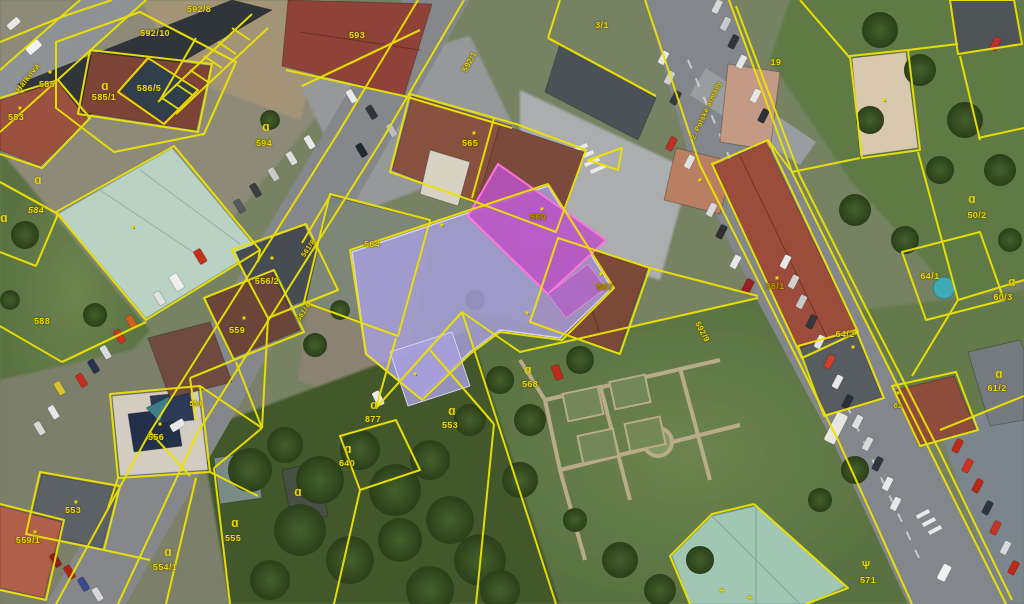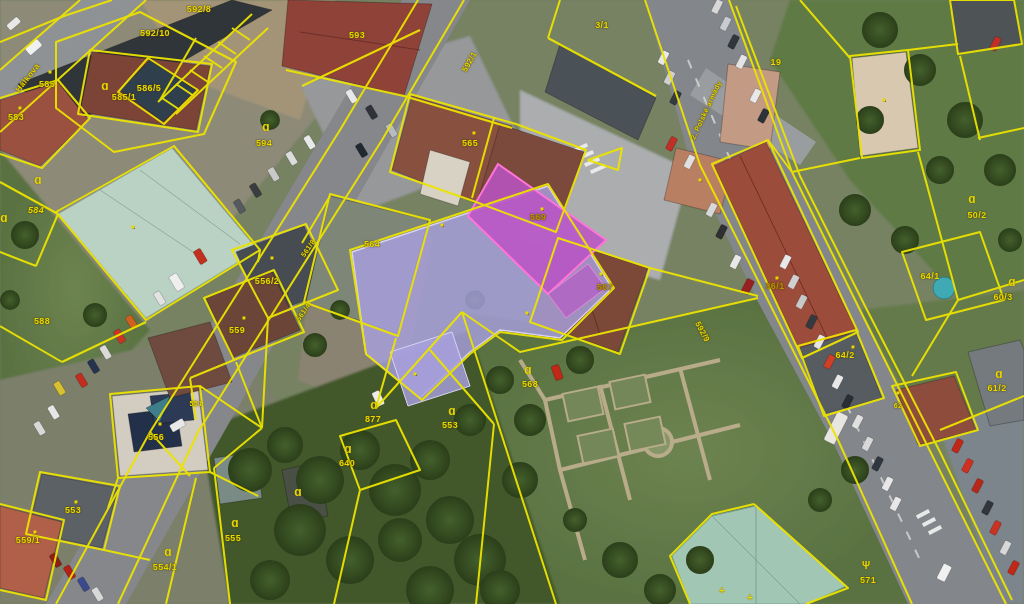--- a/index.html
+++ b/index.html
@@ -323,21 +323,21 @@
   </g>
 </svg>
 
 <div id="labels-layer">
       <div class="lbl" style="left: 28px; top: 78px; font-size: 8px; transform: translate(-50%, -50%) rotate(-52deg);">Hálkova</div>
       <div class="lbl" style="left: 706px; top: 110px; font-size: 7px; transform: translate(-50%, -50%) rotate(-65deg);">2. Polské armády</div>
       <div class="lbl" style="left: 470px; top: 62px; font-size: 8px; transform: translate(-50%, -50%) rotate(-60deg);">592/1</div>
       <div class="lbl" style="left: 702px; top: 332px; font-size: 8px; transform: translate(-50%, -50%) rotate(62deg);">592/9</div>
       <div class="lbl" style="left: 16px; top: 117px;">583</div>
       <div class="lbl" style="left: 47px; top: 84px;">585</div>
-      <div class="lbl" style="left: 104px; top: 97px; padding-left: 40px;">585/1</div>
+      <div class="lbl" style="left: 104px; top: 97px;">585/1</div>
       <div class="lbl" style="left: 149px; top: 88px;">586/5</div>
       <div class="lbl" style="left: 155px; top: 33px;">592/10</div>
       <div class="lbl" style="left: 199px; top: 9px;">592/8</div>
       <div class="lbl" style="left: 357px; top: 35px;">593</div>
       <div class="lbl" style="left: 602px; top: 25px;">3/1</div>
       <div class="lbl" style="left: 776px; top: 62px;">19</div>
       <div class="lbl" style="left: 470px; top: 143px;">565</div>
       <div class="lbl" style="left: 372px; top: 244px;">564</div>
       <div class="lbl" style="left: 538px; top: 217px; color: rgb(189, 148, 0); text-align: right;">569</div>
       <div class="lbl" style="left: 605px; top: 287px; color: rgb(189, 148, 0);">567</div>
@@ -352,21 +352,21 @@
       <div class="lbl" style="left: 373px; top: 419px;">877</div>
       <div class="lbl" style="left: 450px; top: 425px;">553</div>
       <div class="lbl" style="left: 347px; top: 463px;">640</div>
       <div class="lbl" style="left: 233px; top: 538px;">555</div>
       <div class="lbl" style="left: 165px; top: 567px; text-align: right;">554/1</div>
       <div class="lbl" style="left: 73px; top: 510px;">553</div>
       <div class="lbl" style="left: 28px; top: 540px;">559/1</div>
       <div class="lbl" style="left: 156px; top: 437px;">556</div>
       <div class="lbl" style="left: 196px; top: 403px; font-size: 7px;">551</div>
       <div class="lbl" style="left: 775px; top: 286px; color: rgb(189, 148, 0);">36/1</div>
-      <div class="lbl" style="left: 845px; top: 355px;">64/2</div>
+      <div class="lbl" style="left: 845px; top: 334px;">64/2</div>
       <div class="lbl" style="left: 930px; top: 276px;">64/1</div>
       <div class="lbl" style="left: 977px; top: 215px;">50/2</div>
       <div class="lbl" style="left: 1003px; top: 297px;">60/3</div>
       <div class="lbl" style="left: 997px; top: 388px;">61/2</div>
       <div class="lbl" style="left: 868px; top: 580px;">571</div>
       <div class="lbl" style="left: 898px; top: 405px; font-size: 7px;">62</div>
       <div class="sym yard" style="left: 105px; top: 86px;">ɑ</div>
       <div class="sym yard" style="left: 38px; top: 180px;">ɑ</div>
       <div class="sym yard" style="left: 266px; top: 127px;">ɑ</div>
       <div class="sym yard" style="left: 4px; top: 218px;">ɑ</div>

